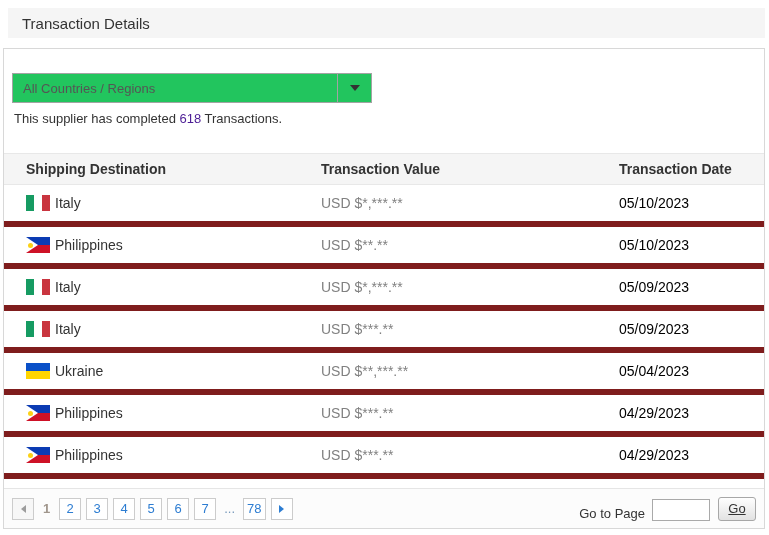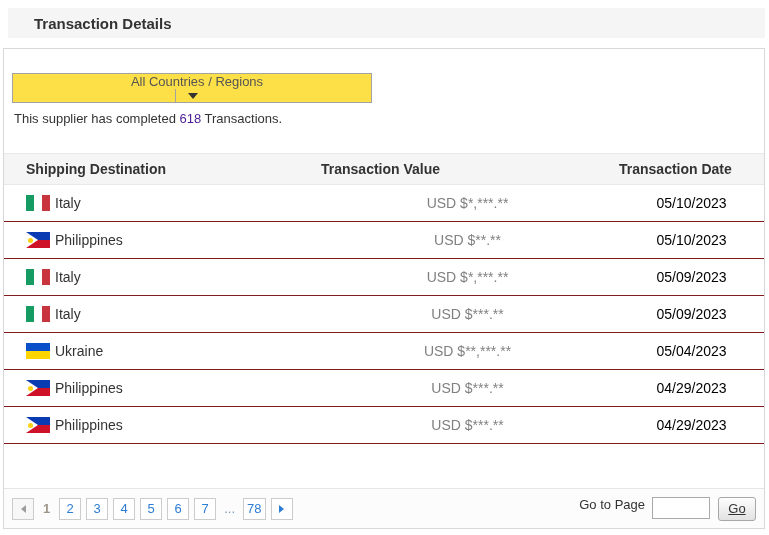--- a/index.html
+++ b/index.html
@@ -15,23 +15,23 @@
     margin: 8px 4px 10px 8px;
     height: 30px;
     background: #f5f5f5;
     display: flex;
     align-items: center;
     padding-left: 10px;
     box-sizing: border-box;
   }
   .title-bar h1 {
     font-size: 15px;
-    font-weight: bold;
+    font-weight: normal;
     color: #333;
-    margin: 16px;
+    margin: 4px;
   }
   
   .container {
     margin: 0 4px 0 3px;
     border: 1px solid #d8d8d8;
     background: #fff;
     height: 481px;
     box-sizing: border-box;
     position: relative;
   }
@@ -40,22 +40,21 @@
     position: absolute;
     left: 8px;
     top: 24px;
     width: 360px;
     height: 30px;
     border: 1px solid #a3a3a3;
     box-sizing: border-box;
     display: flex;
     align-items: center;
     cursor: pointer;
-    background: #fde047;
-    flex-direction: column;
+    background: #22c55e;
   }
   .dropdown .dd-label {
     flex: 1;
     padding-left: 10px;
     font-size: 13px;
     color: #555;
   }
   .dropdown .dd-arrow-box {
     width: 33px;
     height: 100%;
@@ -96,24 +95,23 @@
     height: 30px;
     text-align: left;
     font-weight: bold;
     color: #333;
     border-top: 1px solid #e8e8e8;
     border-bottom: 1px solid #e8e8e8;
     padding: 0;
   }
   .tx-table td {
     height: 36px;
-    border-bottom: 1px solid #7f1d1d;
+    border-bottom: 6px solid #7f1d1d;
     padding: 0;
     vertical-align: middle;
-    text-align: center;
   }
   .tx-table th.c1, .tx-table td.c1 { padding-left: 22px; }
   .tx-table td.c3, .tx-table th.c3 { padding-left: 5px; }
   .cell-country { color: #333; display: flex; align-items: center; }
   .cell-value { color: #808080; }
   .cell-date { color: #000000; }
   
   .flag {
     display: inline-block;
     width: 24px;
@@ -198,21 +196,21 @@
     display: flex; align-items: center; justify-content: center;
     color: #2d7dd2;
     background: #fff;
     cursor: pointer;
     padding: 0 3px;
   }
   .pg-ellipsis { color: #7799bb; padding: 0 3px; }
   .goto-area {
     margin-left: auto;
     display: flex;
-    align-items: flex-start;
+    align-items: flex-end;
   }
   .goto-label { color: #333; font-size: 13px; }
   .goto-input {
     width: 50px; height: 20px;
     border: 1px solid #a9a9a9;
     margin: 0 8px 0 7px;
     box-sizing: content-box;
     font-size: 13px;
     padding: 0 3px;
   }

